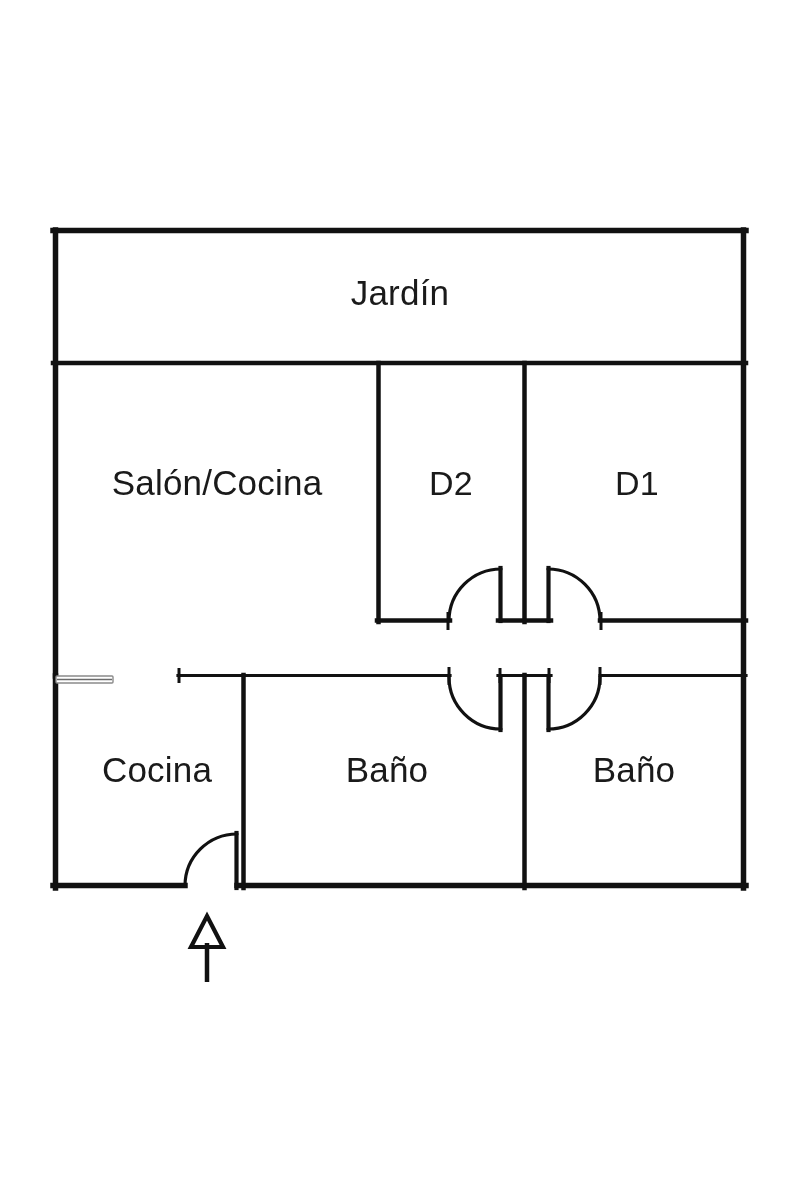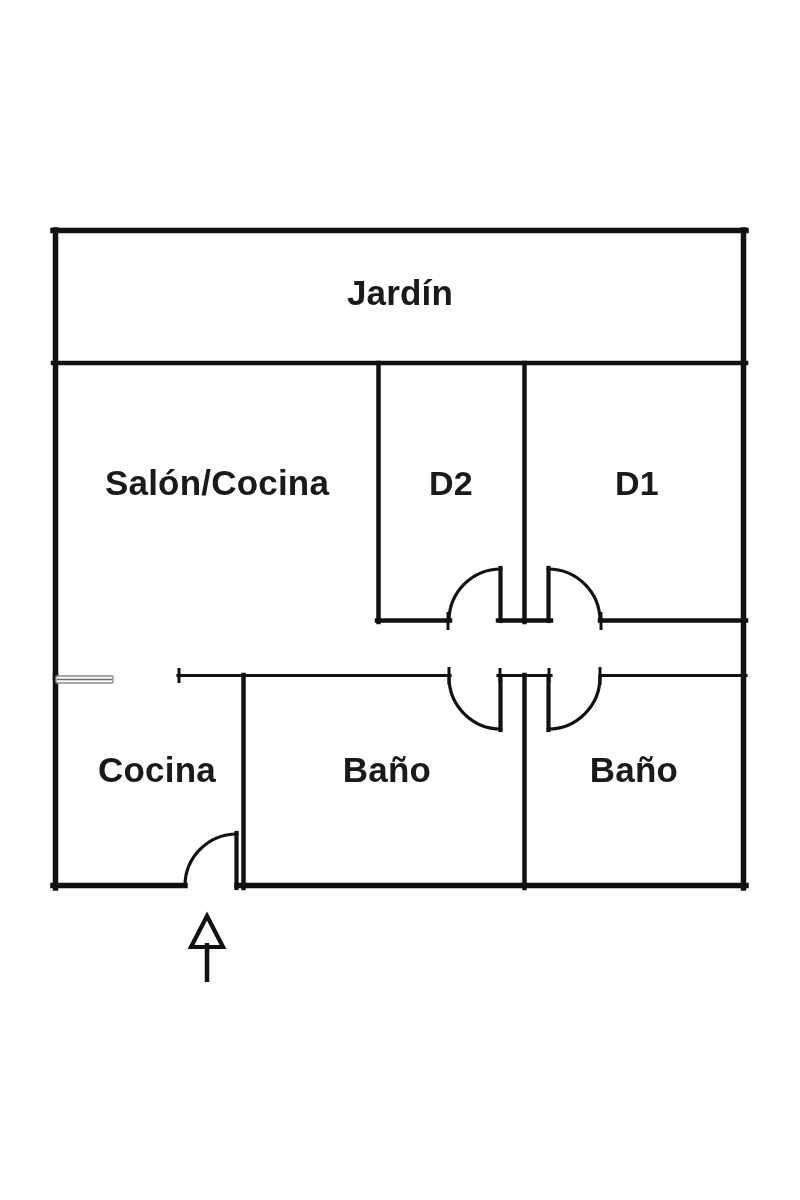--- a/index.html
+++ b/index.html
@@ -11,21 +11,20 @@
     width: 800px;
     height: 1200px;
     font-family: "Liberation Sans", sans-serif;
     overflow: hidden;
   }
   #floorplan-page {
     position: relative;
     width: 800px;
     height: 1200px;
     background: #ffffff;
-    font-weight: bold;
   }
   #floorplan-svg {
     position: absolute;
     left: 0;
     top: 0;
     width: 800px;
     height: 1200px;
     display: block;
   }
   .wall {

